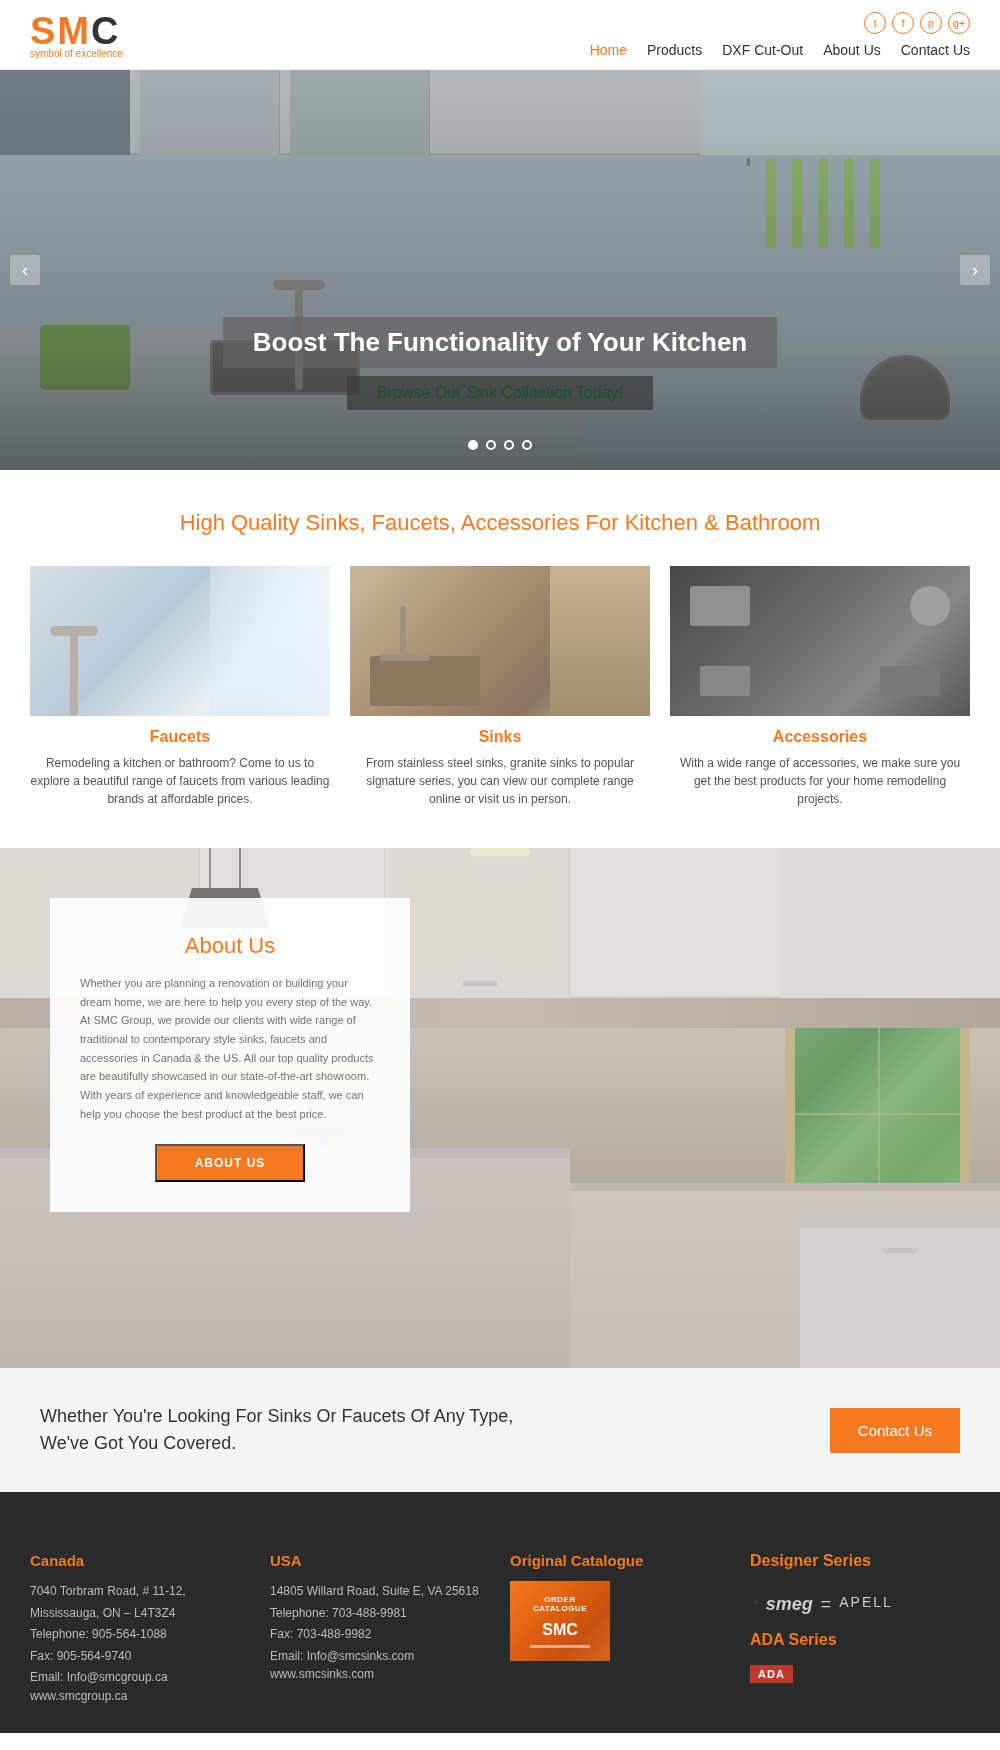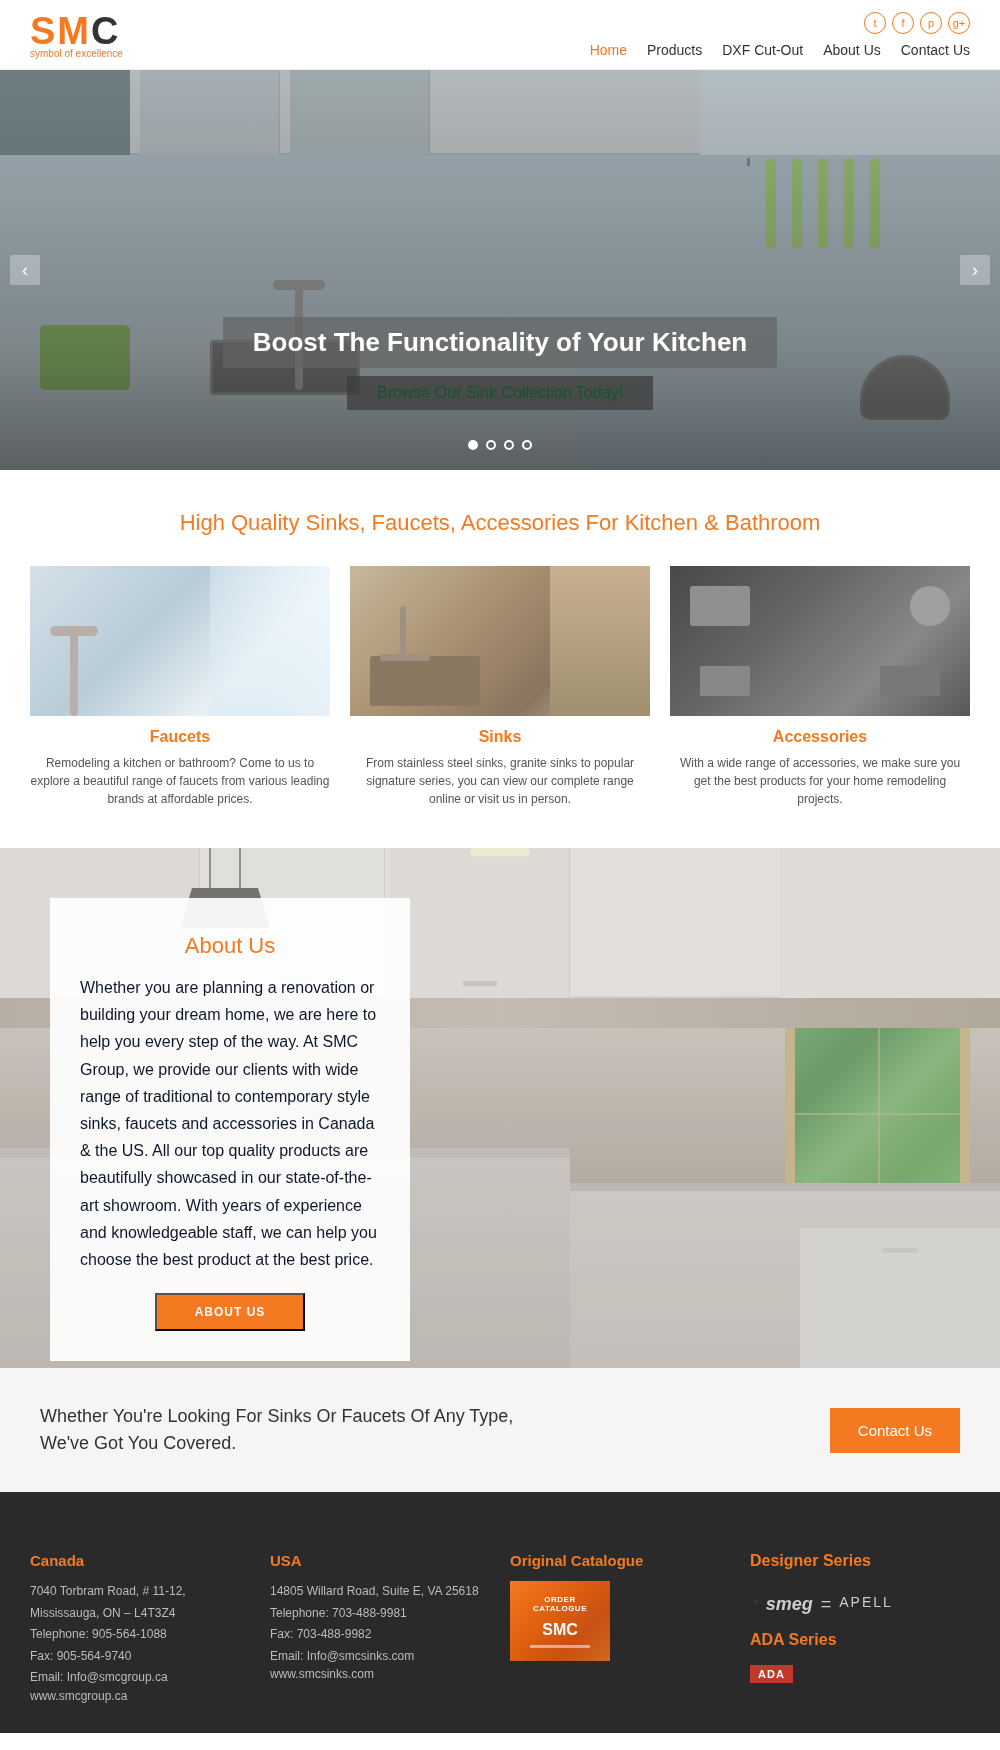--- a/index.html
+++ b/index.html
@@ -131,21 +131,21 @@
     .about-card {
       position: absolute; top: 50px; left: 50px;
       width: 360px; background: rgba(255,255,255,0.92);
       padding: 35px 30px 30px;
     }
     .about-card-title {
       color: #f47920; font-size: 22px; font-weight: 400;
       text-align: center; margin-bottom: 15px;
     }
     .about-card-text {
-      font-size: 16px; color: #0f172a; line-height: 1.7; margin-bottom: 20px;
+      font-size: 11px; color: #737373; line-height: 1.7; margin-bottom: 20px;
     }
     .about-btn {
       display: block; width: 150px; margin: 0 auto;
       background: #f47920; color: #fff;
       text-align: center; padding: 10px 20px;
       font-size: 12px; font-weight: 700; letter-spacing: 1px;
       cursor: pointer; text-decoration: none;
     }
     .pendant-light {
       position: absolute; top: 0;

